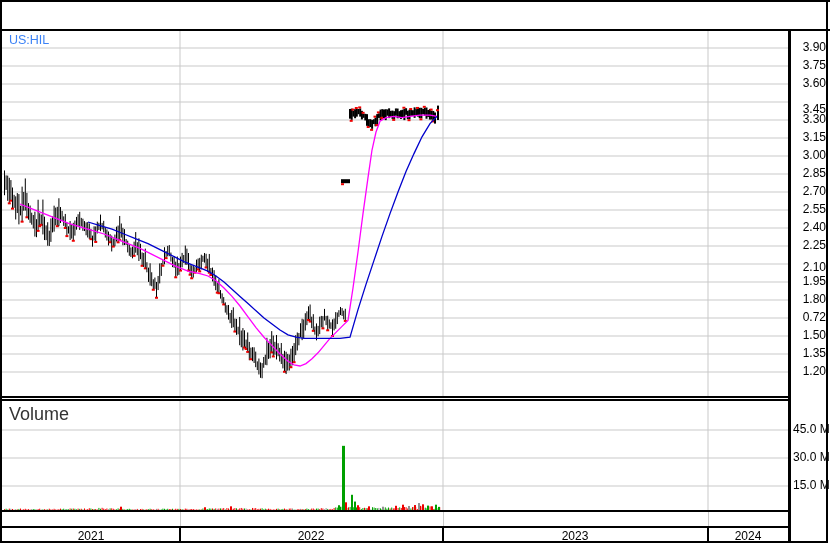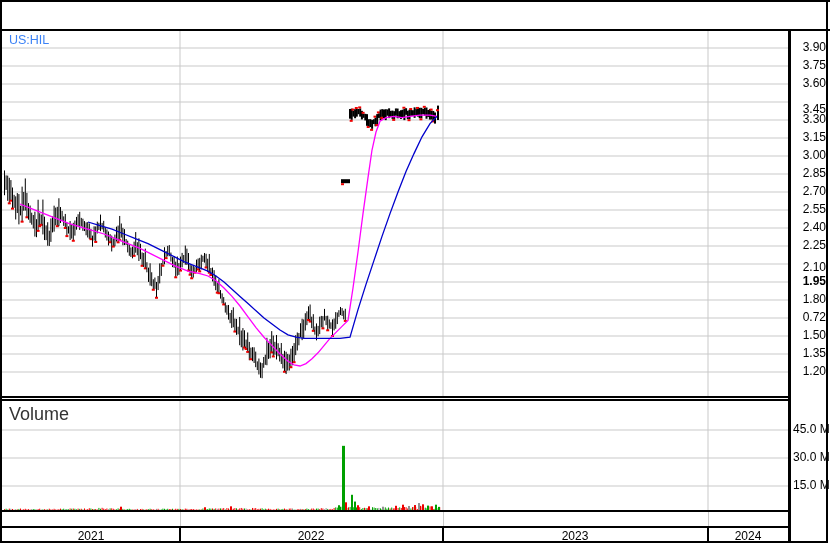--- a/index.html
+++ b/index.html
@@ -731,21 +731,21 @@
     <div class="axis-label price-lab" style="left: 792px; top: 94px; margin-top: 8px;">3.45</div>
     <div class="axis-label price-lab" style="left: 792px; top: 112px;">3.30</div>
     <div class="axis-label price-lab" style="left: 792px; top: 130px;">3.15</div>
     <div class="axis-label price-lab" style="left: 792px; top: 148px;">3.00</div>
     <div class="axis-label price-lab" style="left: 792px; top: 166px;">2.85</div>
     <div class="axis-label price-lab" style="left: 792px; top: 184px;">2.70</div>
     <div class="axis-label price-lab" style="left: 792px; top: 202px;">2.55</div>
     <div class="axis-label price-lab" style="left: 792px; top: 220px;">2.40</div>
     <div class="axis-label price-lab" style="left: 792px; top: 238px;">2.25</div>
     <div class="axis-label price-lab" style="left: 792px; top: 260px;">2.10</div>
-    <div class="axis-label price-lab" style="left: 792px; top: 274px; font-weight: bold;">1.95</div>
+    <div class="axis-label price-lab" style="left: 792px; top: 274px;">1.95</div>
     <div class="axis-label price-lab" style="left: 792px; top: 292px;">1.80</div>
     <div class="axis-label price-lab" style="left: 792px; top: 310px;">0.72</div>
     <div class="axis-label price-lab" style="left: 792px; top: 328px;">1.50</div>
     <div class="axis-label price-lab" style="left: 792px; top: 346px;">1.35</div>
     <div class="axis-label price-lab" style="left: 792px; top: 364px;">1.20</div>
   </div>
 <div id="volume-axis-labels">
     <div class="axis-label" style="left: 793px; top: 422px; white-space: nowrap;">45.0 M</div>
     <div class="axis-label" style="left: 793px; top: 450px; white-space: nowrap;">30.0 M</div>
     <div class="axis-label" style="left: 793px; top: 478px; white-space: nowrap;">15.0 M</div>

